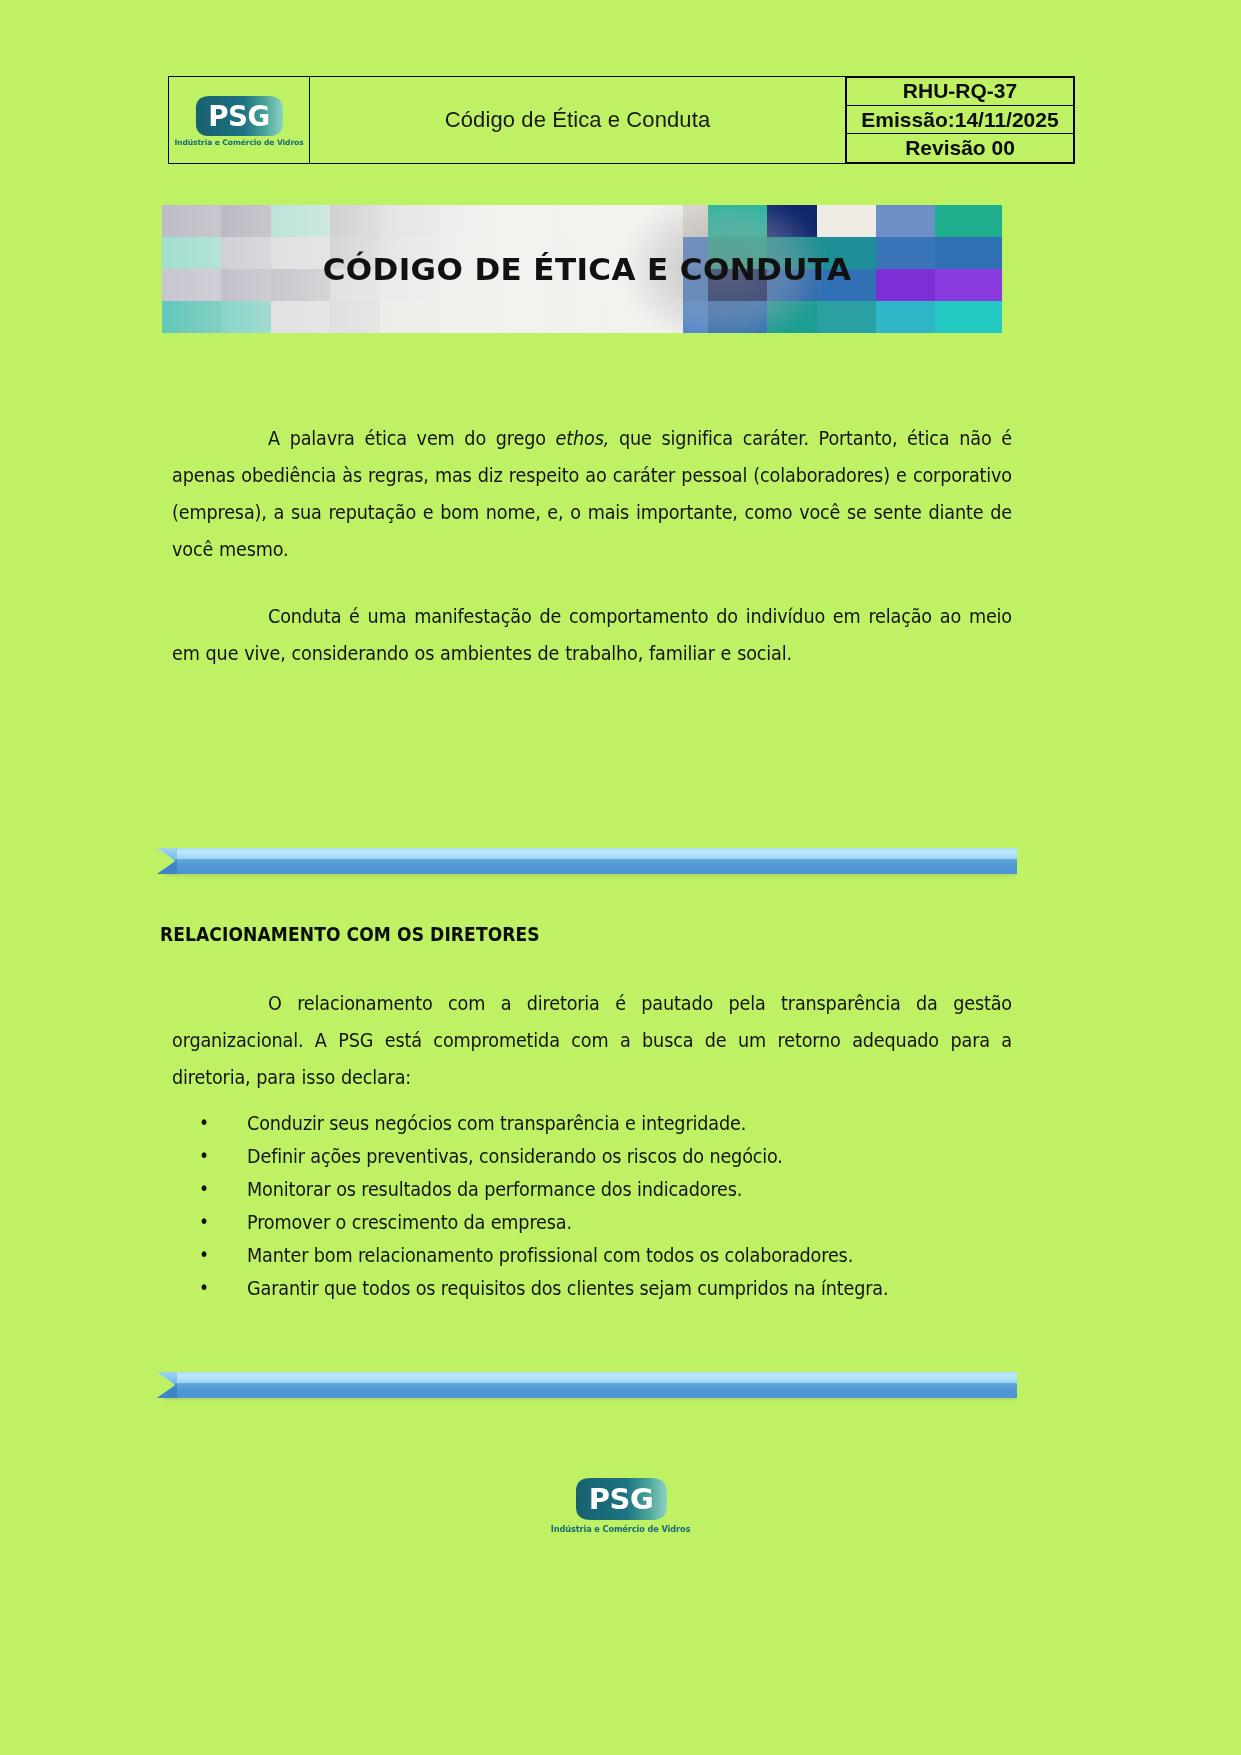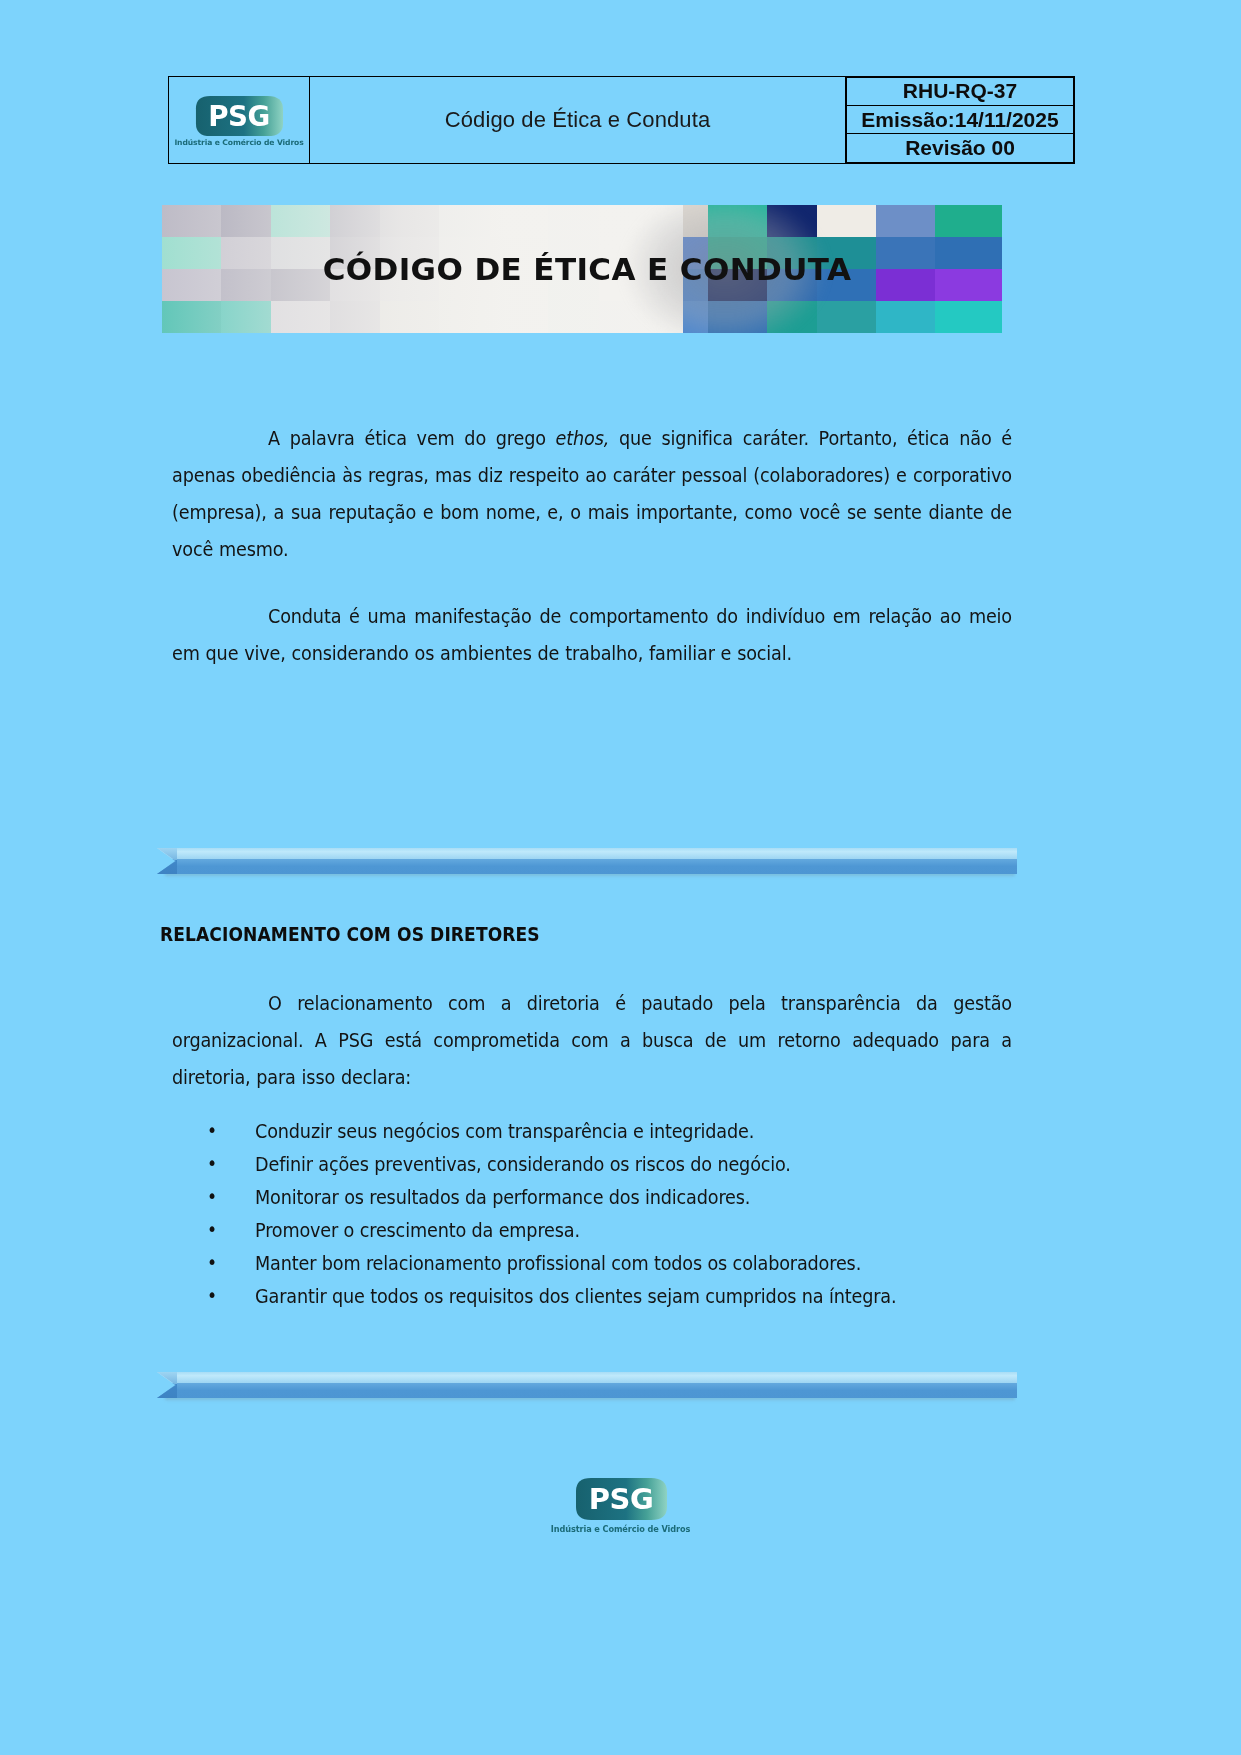--- a/index.html
+++ b/index.html
@@ -13,21 +13,21 @@
     height: 1755px;
     position: relative;
     font-family: "DejaVu Sans", "Liberation Sans", sans-serif;
     color: #000000;
     overflow: hidden;
   }
 
   .page {
     position: absolute;
     inset: 0;
-    background: #7dd3fc;
+    background: #bef264;
   }
 
   
   .header-table {
     position: absolute;
     left: 168px;
     top: 76px;
     width: 905px;
     border-collapse: collapse;
     table-layout: fixed;
@@ -213,21 +213,21 @@
     font-size: 19px;
     letter-spacing: 0.1px;
     color: #0d0d0d;
   }
 
   
   .bullets {
     position: absolute;
     left: 172px;
     width: 840px;
-    margin: 8px;
+    margin: 0;
     padding: 0;
     list-style: none;
   }
   .bullets li {
     position: relative;
     font-family: "DejaVu Sans Condensed", "Liberation Sans Narrow", "DejaVu Sans", sans-serif;
     font-size: 19.6px;
     line-height: 33px;
     color: #141414;
     padding-left: 75px;

